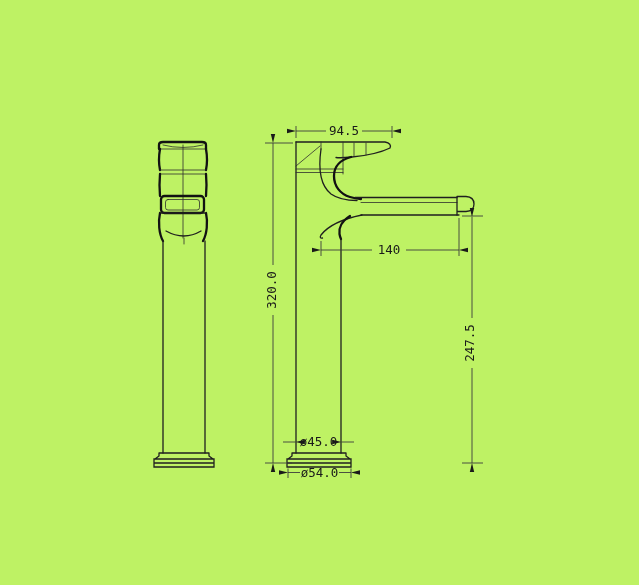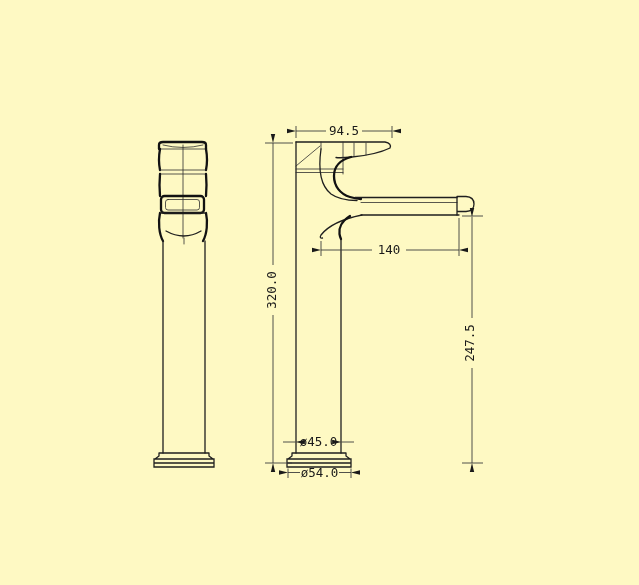--- a/index.html
+++ b/index.html
@@ -1,19 +1,19 @@
 <!DOCTYPE html>
 <html><head>
 <meta charset="utf-8">
 <style>
   html,body{margin:0;padding:0;background:#ffffff;}
   .canvas{
     position:relative;
     width:639px;height:585px;
-    background:#fef9c3;
+    background:#bef264;
     font-family:"DejaVu Sans Mono", monospace;
     overflow:hidden;
   }
   svg{position:absolute;left:0;top:0;}
   .outline{stroke:#1f1f1f;fill:none;stroke-width:1.3;stroke-linecap:round;}
   .thick{stroke:#121212;fill:none;stroke-width:2.3;stroke-linecap:round;}
   .thin{stroke:#2e2e2e;fill:none;stroke-width:0.8;stroke-linecap:round;}
   .dim{stroke:#3d3d3d;fill:none;stroke-width:0.9;}
   .dimtxt{
     font-family:"DejaVu Sans Mono", monospace;

